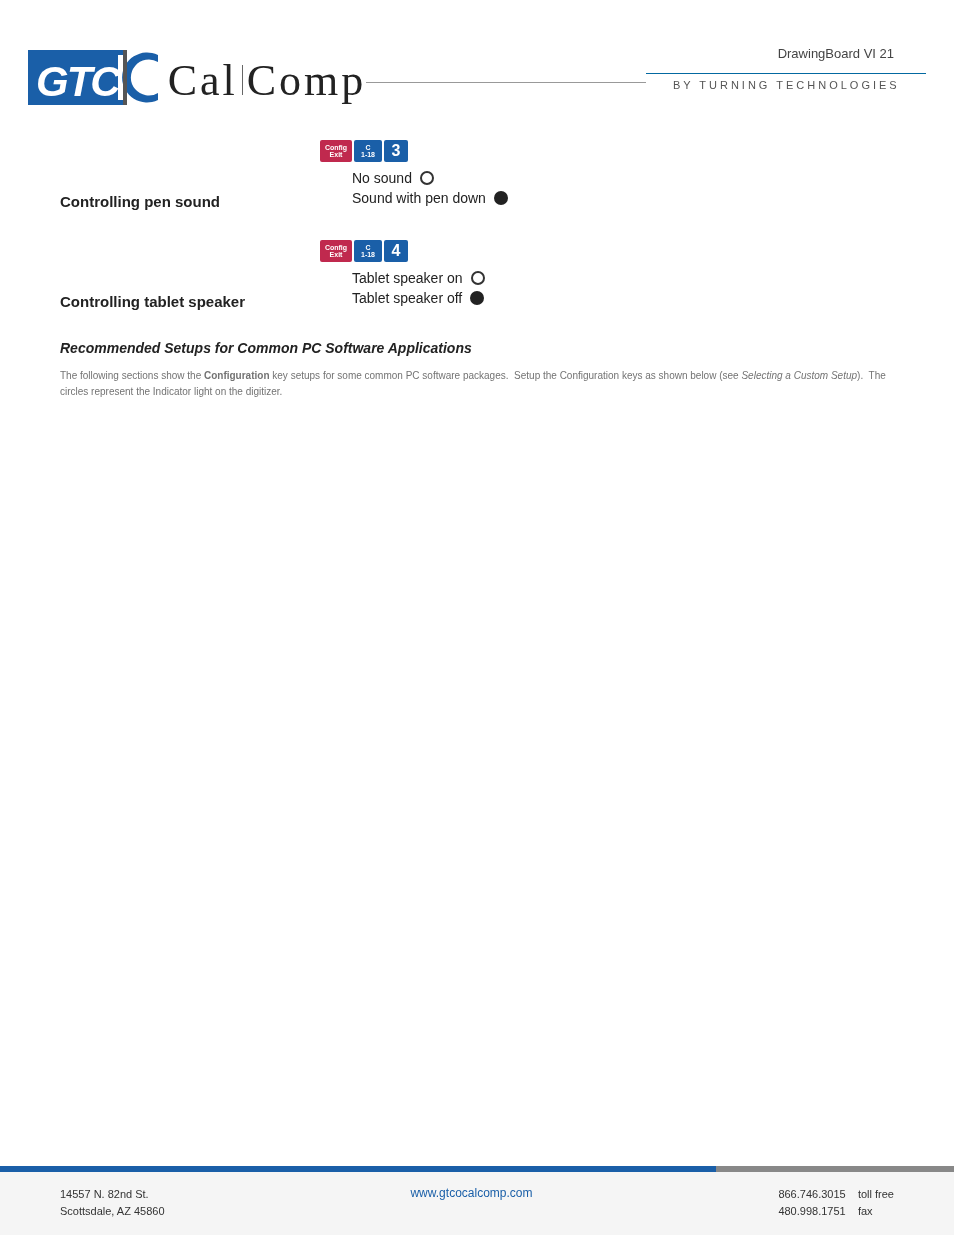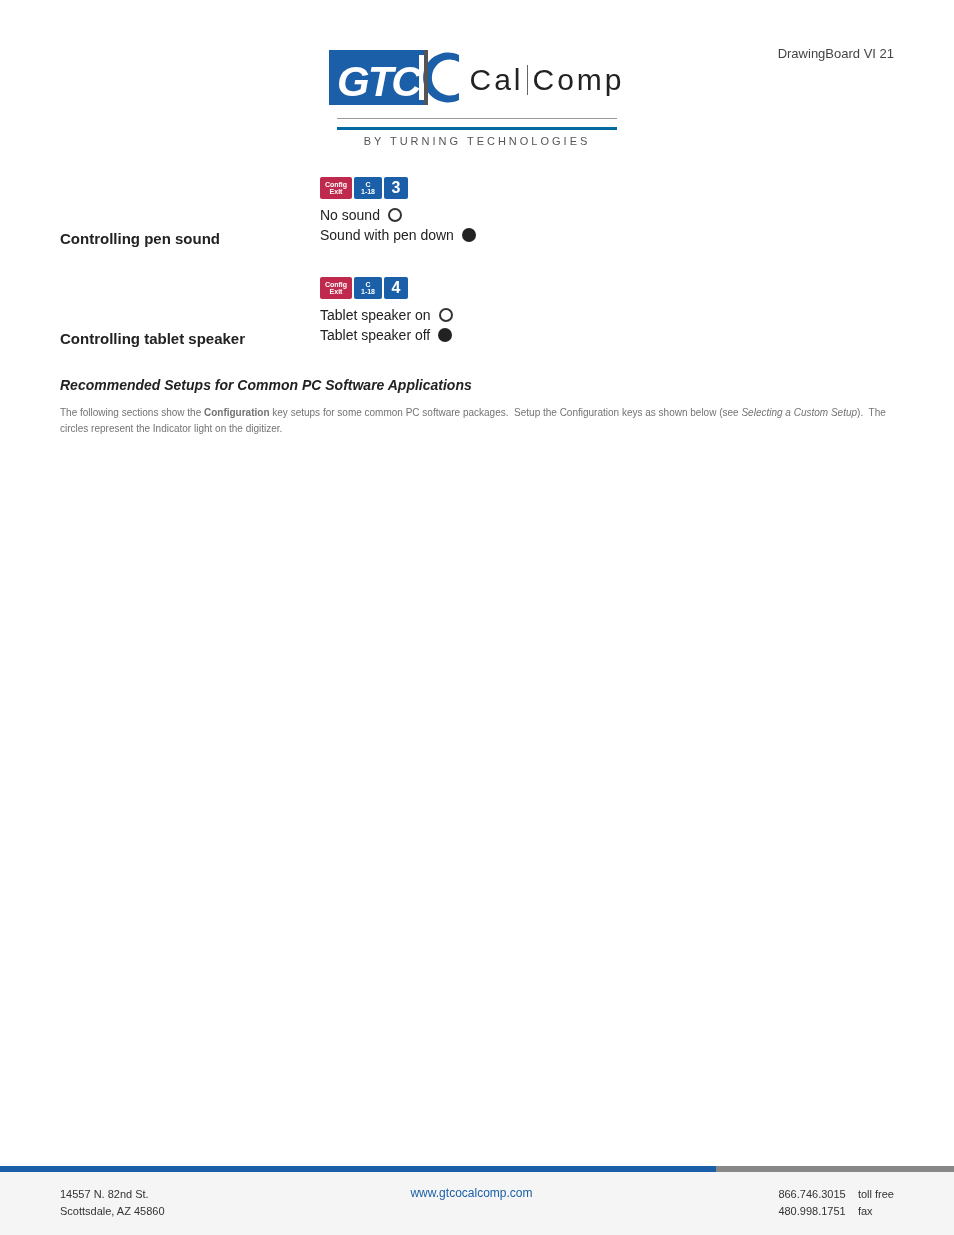--- a/index.html
+++ b/index.html
@@ -36,21 +36,21 @@
       flex-direction: column;
       align-items: center;
       margin-top: 10px;
       margin-bottom: 30px;
     }
 
     .by-turning {
       font-size: 11px;
       letter-spacing: 3px;
       color: #555;
-      border-top: 3px solid #0369a1;
+      border-top: 1px solid #0369a1;
       padding-top: 5px;
       margin-top: 4px;
       text-transform: uppercase;
       width: 280px;
       text-align: center;
     }
 
     
     .section {
       display: flex;
@@ -81,20 +81,21 @@
       margin-bottom: 8px;
     }
 
     
     .option-row {
       display: flex;
       align-items: center;
       gap: 8px;
       margin-bottom: 4px;
       font-size: 14px;
+      margin-left: 32px;
     }
 
     .circle-open {
       width: 14px;
       height: 14px;
       border-radius: 50%;
       border: 2px solid #333;
       display: inline-block;
       flex-shrink: 0;
     }
@@ -149,21 +150,21 @@
     }
 
     .footer-center {
       color: #1a5fa8;
       font-size: 12px;
     }
 
     
     .logo-container {
       display: flex;
-      flex-direction: column;
+      flex-direction: row;
       align-items: center;
     }
 
     .logo-row {
       display: flex;
       align-items: center;
     }
 
     .divider-line {
       width: 280px;
@@ -238,21 +239,21 @@
           <rect x="95" y="40" width="40" height="10" fill="#1a5fa8"></rect>
 
           <path d="M95,5 Q140,5 140,27.5 Q140,50 95,50 L95,40 Q128,40 128,27.5 Q128,15 95,15 Z" fill="#1a5fa8"></path>
 
           <rect x="95" y="0" width="60" height="55" fill="white"></rect>
           <path d="M130,5 A25,25 0 1,0 130,50 L130,43 A18,18 0 1,1 130,12 Z" fill="#1a5fa8"></path>
 
           <rect x="95" y="0" width="4" height="55" fill="#555"></rect>
         </svg>
 
-        <div style="display:flex; align-items:center; font-size:30px; font-weight:300; letter-spacing:3px; margin-left: -20px;">
+        <div style="display:flex; align-items:center; font-size:44px; font-weight:300; letter-spacing:3px; margin-left: -20px; font-family: Liberation Serif, serif;">
           <span style="color:#222;">Cal</span>
           <span style="display:inline-block; width:1px; height:30px; background:#666; margin:0 4px; vertical-align:middle;"></span>
           <span style="color:#222;">Comp</span>
         </div>
       </div>
       <div class="divider-line"></div>
       <div class="by-turning">by TURNING technologies</div>
     </div>
   </div>
 

